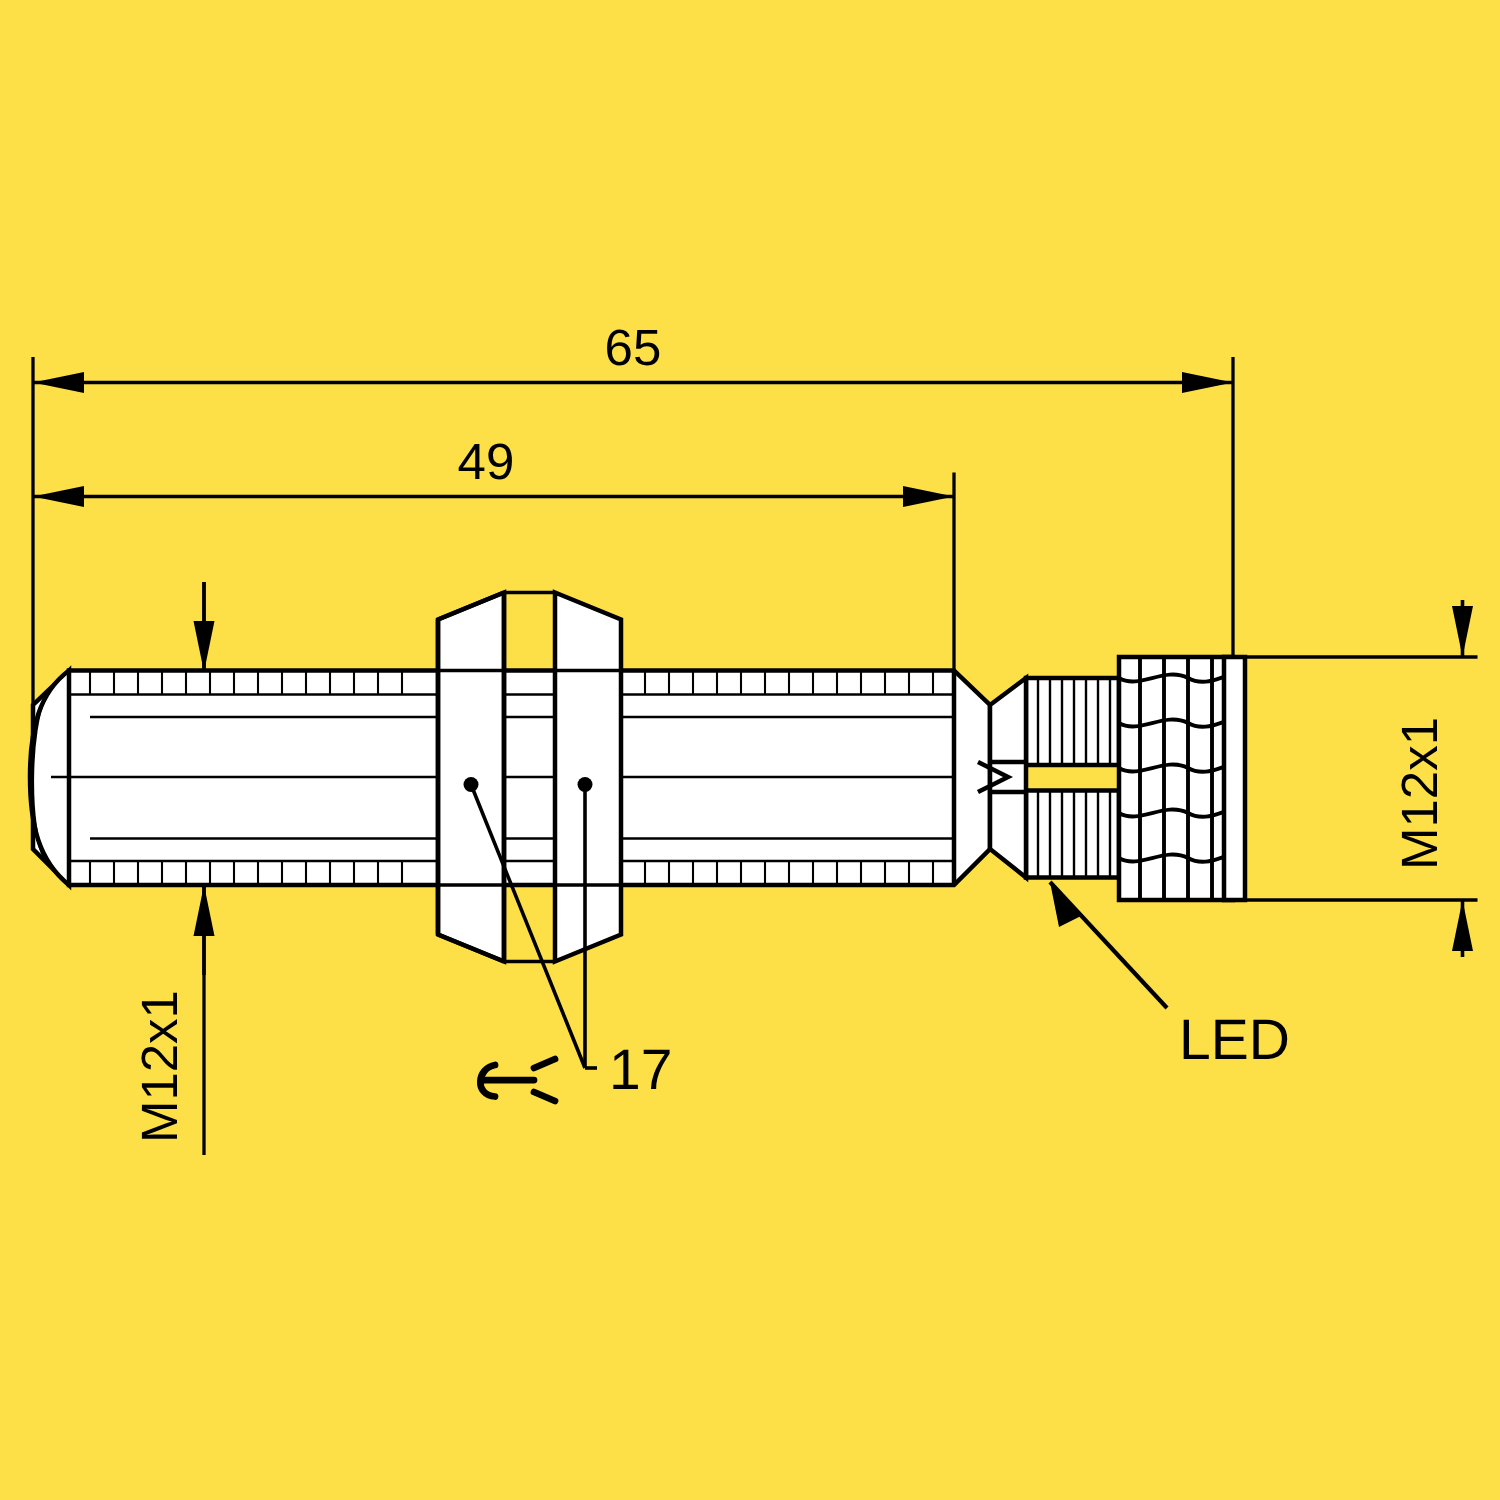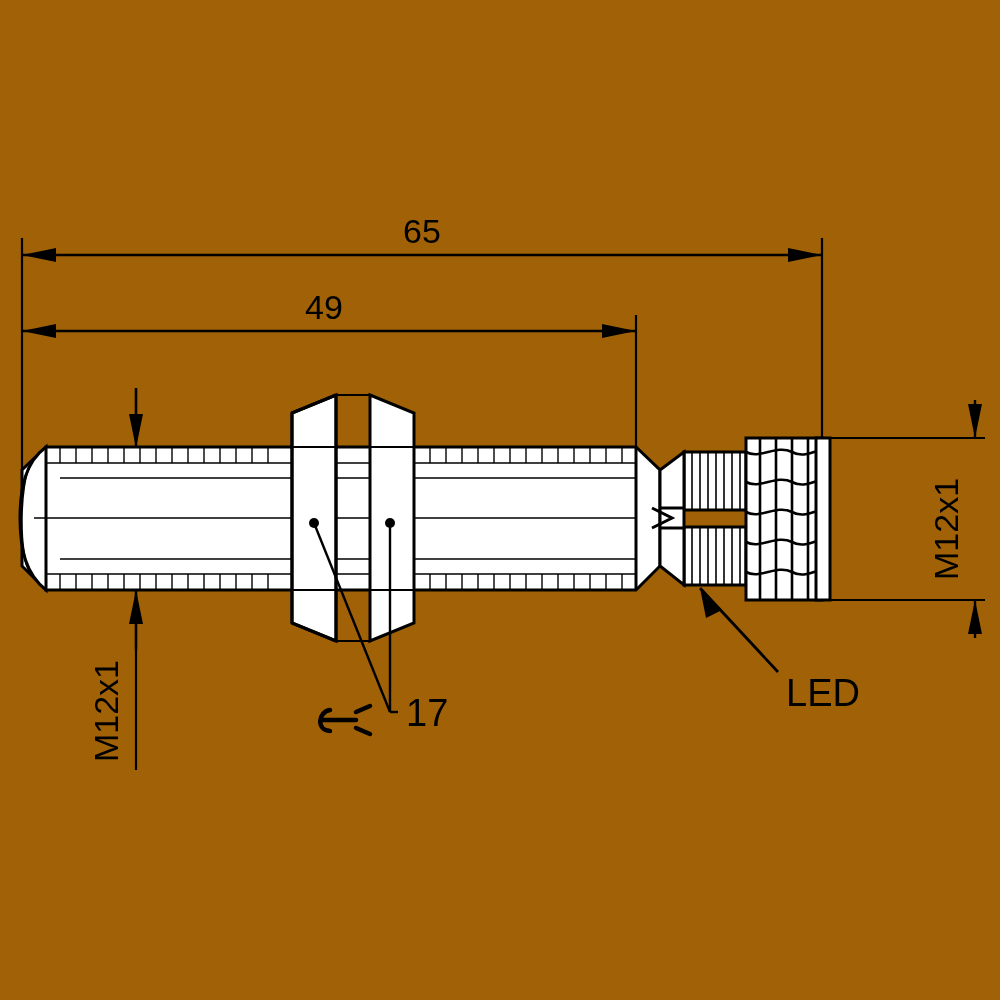--- a/index.html
+++ b/index.html
@@ -10,21 +10,21 @@
   body {
     width: 1000px;
     height: 1000px;
     font-family: "Liberation Sans", sans-serif;
     overflow: hidden;
   }
   #stage {
     position: relative;
     width: 1000px;
     height: 1000px;
-    background: #a16207;
+    background: #fde047;
   }
   svg#drawing {
     position: absolute;
     left: 0;
     top: 0;
     width: 1000px;
     height: 1000px;
     display: block;
   }
   .dim-text {

